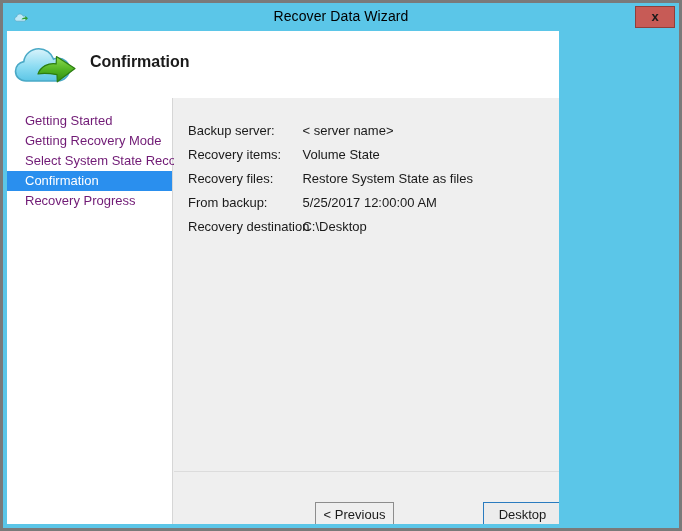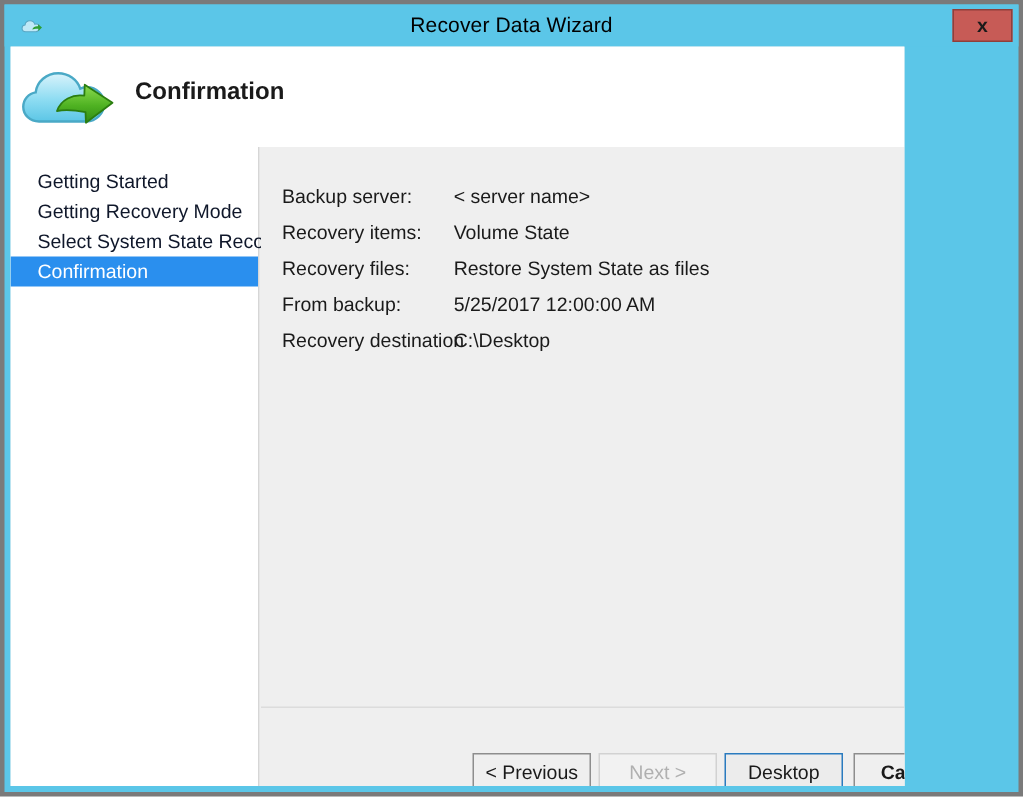--- a/index.html
+++ b/index.html
@@ -66,21 +66,21 @@
     font-weight: bold;
     line-height: 20px;
     text-align: center;
     cursor: pointer;
   }
 
   
   #client {
     position: absolute;
     left: 4px; top: 28px;
-    width: 596px;
+    width: 552px;
     height: 493px;
     background: #efefef;
     overflow: hidden;
   }
 
   
   #header-band {
     position: absolute;
     left: 0; top: 0;
     width: 100%;
@@ -109,21 +109,21 @@
     background: #ffffff;
     border-right: 1px solid #d6d6d6;
     box-sizing: border-box;
     padding-top: 13px;
   }
   .side-item {
     height: 20px;
     line-height: 20px;
     padding-left: 18px;
     font-size: 13px;
-    color: #0f172a;
+    color: #701a75;
     white-space: nowrap;
     cursor: default;
   }
   .side-item.current {
     background: #2a8fee;
     color: #ffffff;
   }
 
   
   #content {
@@ -243,20 +243,21 @@
           </svg>
         </span>
         <div id="page-title">Confirmation</div>
       </div>
 
       <div id="sidebar">
         <div class="side-item">Getting Started</div>
         <div class="side-item">Getting Recovery Mode</div>
         <div class="side-item">Select System State Reco...</div>
         <div class="side-item current">Confirmation</div>
+        <div class="side-item">Recovery Progress</div>
       </div>
 
       <div id="content">
         <div id="fields">
           <div class="field-row">
             <span class="field-label">Backup server:</span>
             <span class="field-value">&lt; server name&gt;</span>
           </div>
           <div class="field-row">
             <span class="field-label">Recovery items:</span>
@@ -272,21 +273,20 @@
           </div>
           <div class="field-row">
             <span class="field-label">Recovery destination</span>
             <span class="field-value">C:\Desktop</span>
           </div>
         </div>
 
         <div id="button-separator"></div>
         <div id="button-bar">
           <button id="btn-previous" class="wiz-button">&lt; Previous</button>
-          <button id="btn-next" class="wiz-button disabled" disabled="">Next &gt;</button>
           <button id="btn-recover" class="wiz-button default">Desktop</button>
           <button id="btn-cancel" class="wiz-button">Cancel</button>
         </div>
       </div>
 
     </div>
   </div>
 </div>
 
 </body></html>

